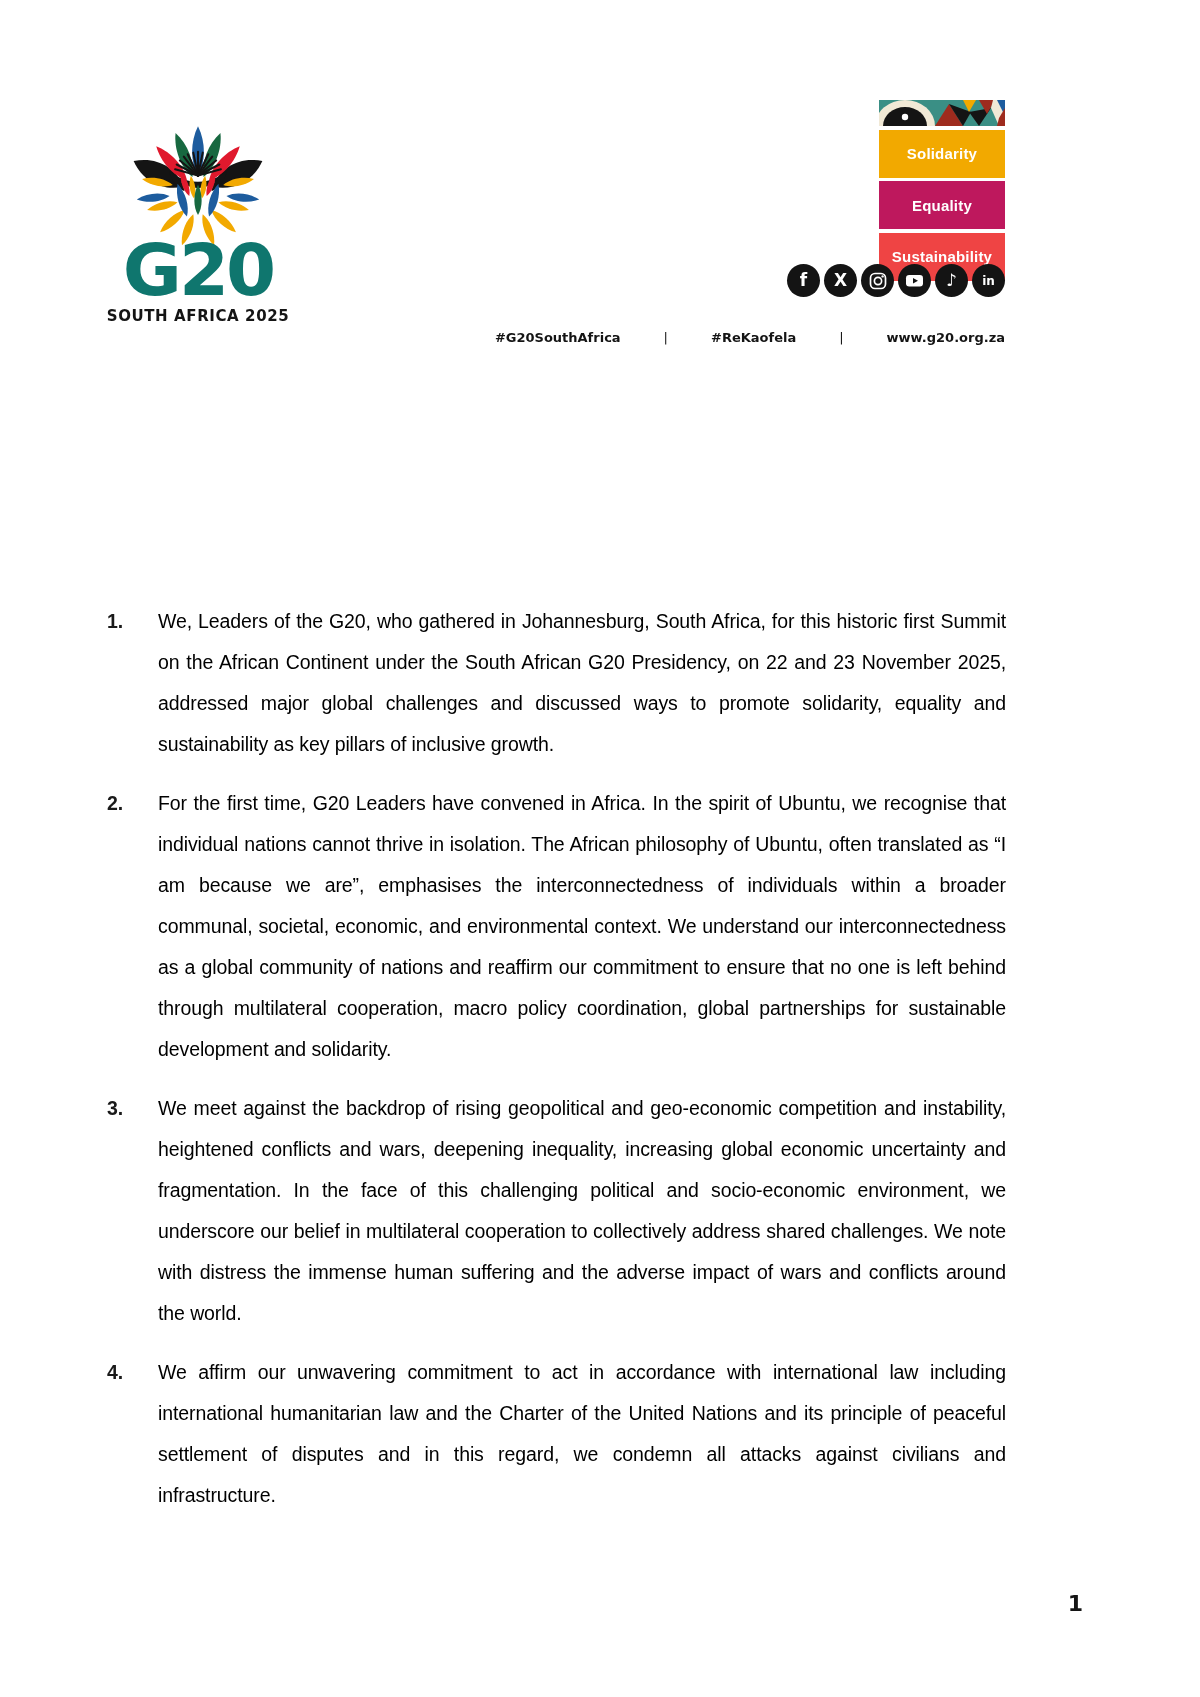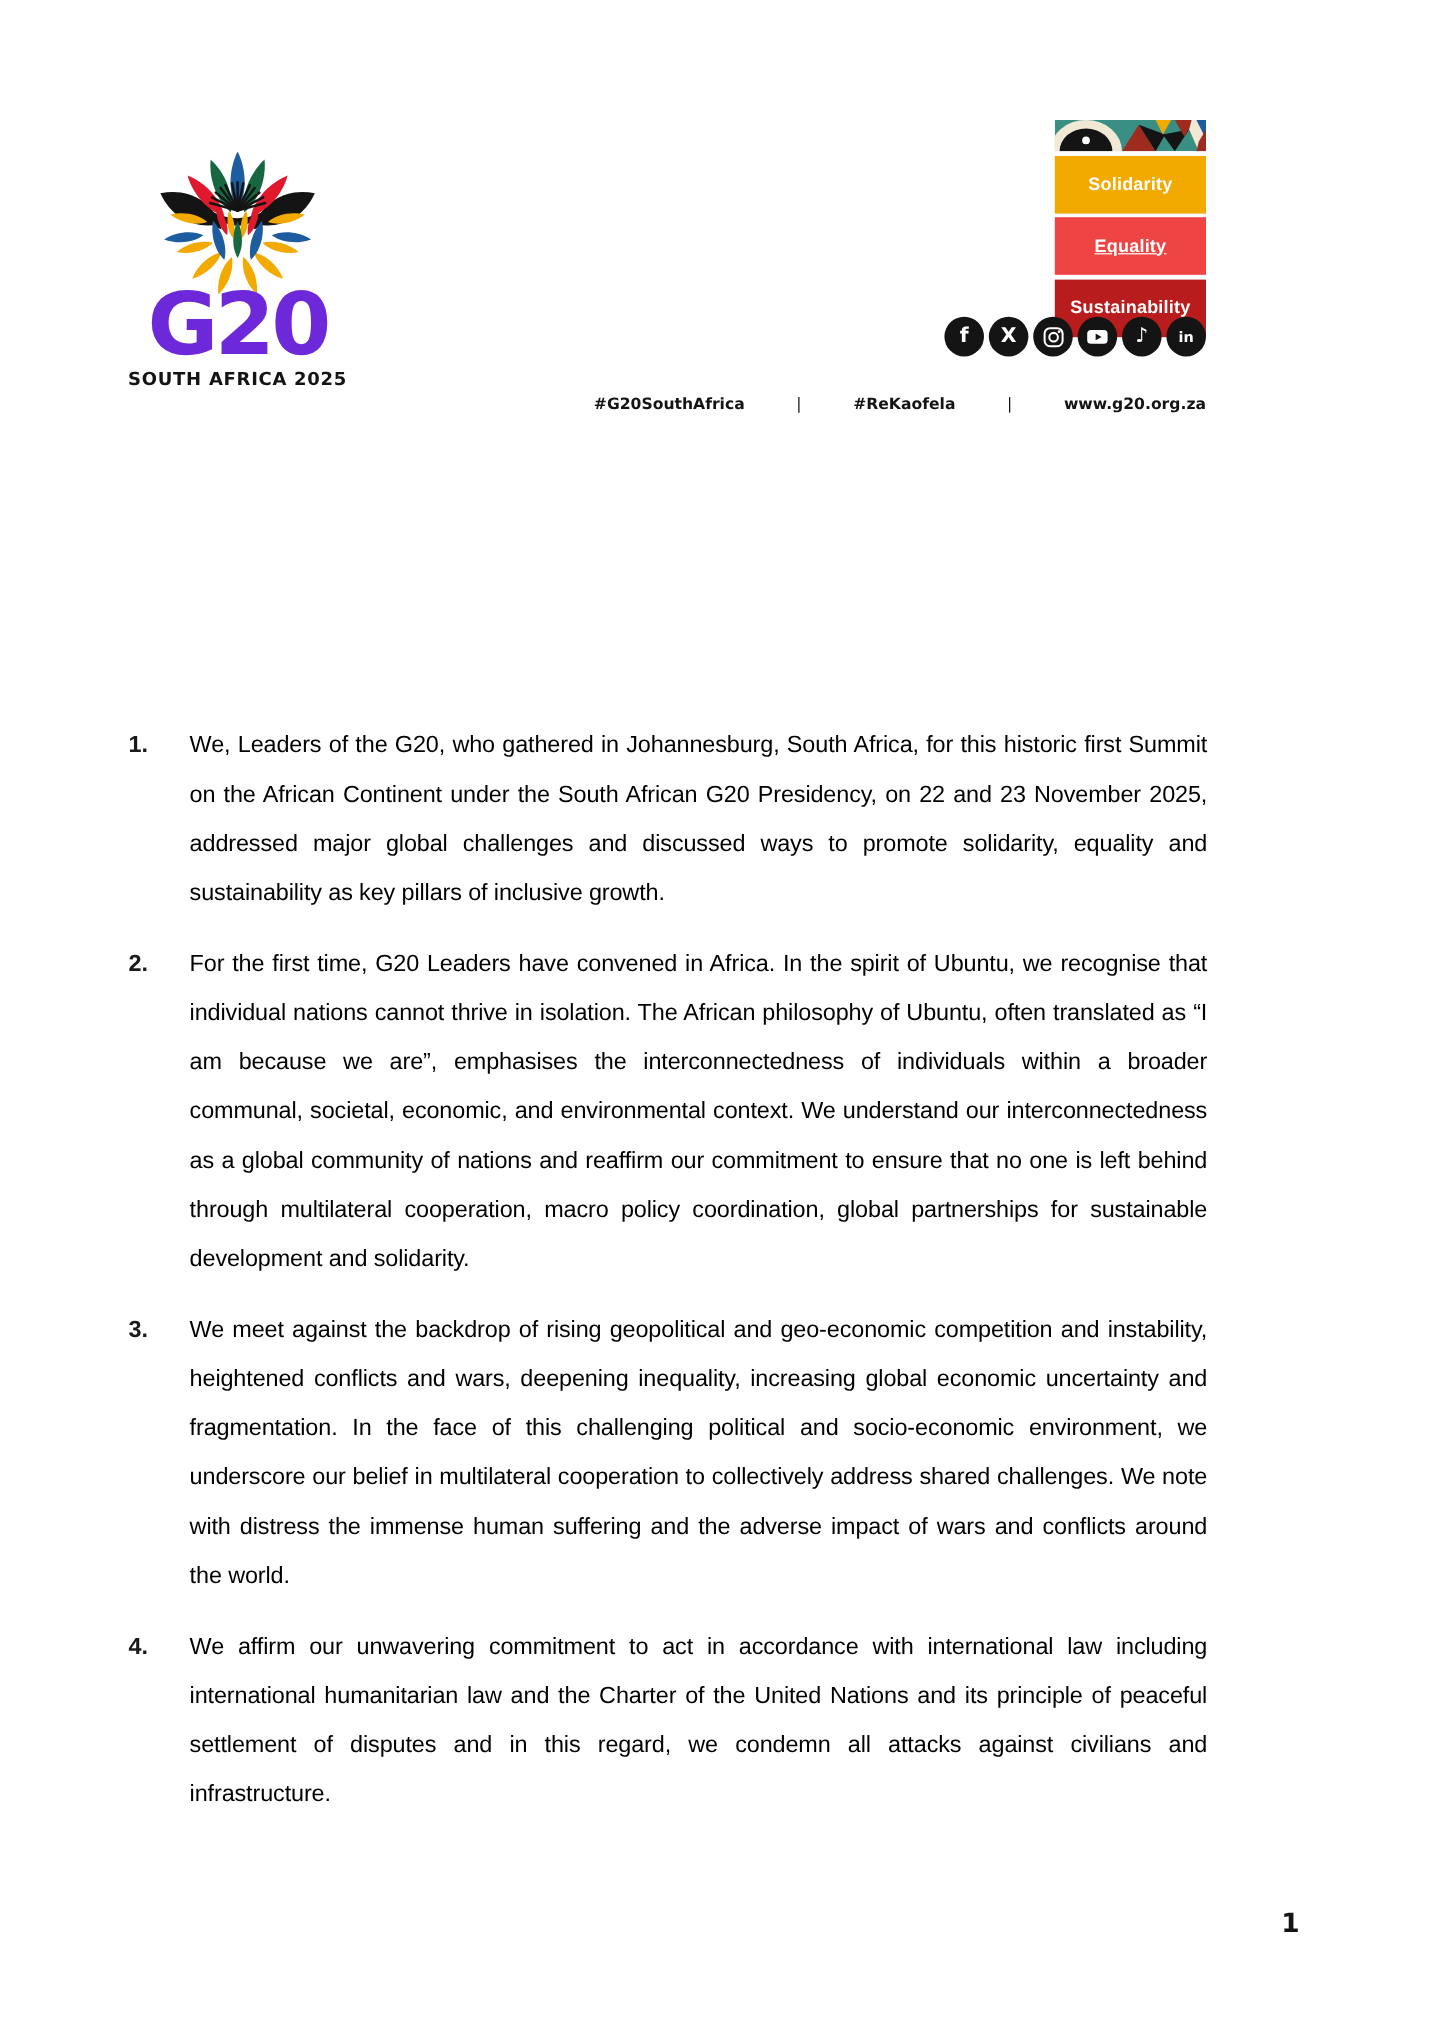--- a/index.html
+++ b/index.html
@@ -7,21 +7,21 @@
   .page {
     position:relative; width:1200px; height:1697px; background:#ffffff;
     margin:0 auto; overflow:hidden; color:#1a1a1a;
   }
 
   
   .logo-block { position:absolute; left:98px; top:95px; width:200px; text-align:center; }
   .logo-flower { display:block; margin:0 auto; width:178px; height:150px; }
   .logo-brand {
     font-family:"DejaVu Sans", sans-serif; font-weight:800; font-size:72px;
-    line-height:0.92; letter-spacing:-3px; color:#6d28d9; margin-top:-8px;
+    line-height:0.92; letter-spacing:-3px; color:#0f766e; margin-top:-8px;
   }
   .logo-subtitle {
     font-family:"DejaVu Sans", sans-serif; font-weight:700; font-size:15px;
     letter-spacing:0.6px; color:#141414; margin-top:4px;
   }
 
   
   .theme-block { position:absolute; top:100px; right:195px; width:126px; }
   .pattern-strip { display:block; width:126px; height:26px; }
   .theme-bar {
@@ -143,22 +143,22 @@
       <polygon points="56,26 70,4 84,26" fill="#9E2B1E"></polygon>
       <polygon points="70,4 84,26 92,12" fill="#141414"></polygon>
       <polygon points="84,0 97,0 90,12" fill="#F2A900"></polygon>
       <polygon points="90,12 100,26 112,8" fill="#141414"></polygon>
       <polygon points="100,0 116,0 108,14" fill="#9E2B1E"></polygon>
       <polygon points="112,8 120,26 126,14 126,0 114,0" fill="#F1E9D6"></polygon>
       <polygon points="118,0 126,0 126,16" fill="#1D5C9E"></polygon>
       <polygon points="120,18 126,8 126,26 118,26" fill="#9E2B1E"></polygon>
     </svg>
     <div class="theme-bar" style="background: rgb(242, 169, 0);">Solidarity</div>
-    <div class="theme-bar" style="background: #ef4444; text-decoration: underline;">Equality</div>
-    <div class="theme-bar" style="background: #b91c1c;">Sustainability</div>
+    <div class="theme-bar" style="background: #be185d;">Equality</div>
+    <div class="theme-bar" style="background: #ef4444;">Sustainability</div>
   </div>
 
   <div class="social-row">
     <div class="icon-circle">
       <span class="glyph">f</span>
     </div>
     <div class="icon-circle">
       <span class="glyph">X</span>
     </div>
     <div class="icon-circle">

